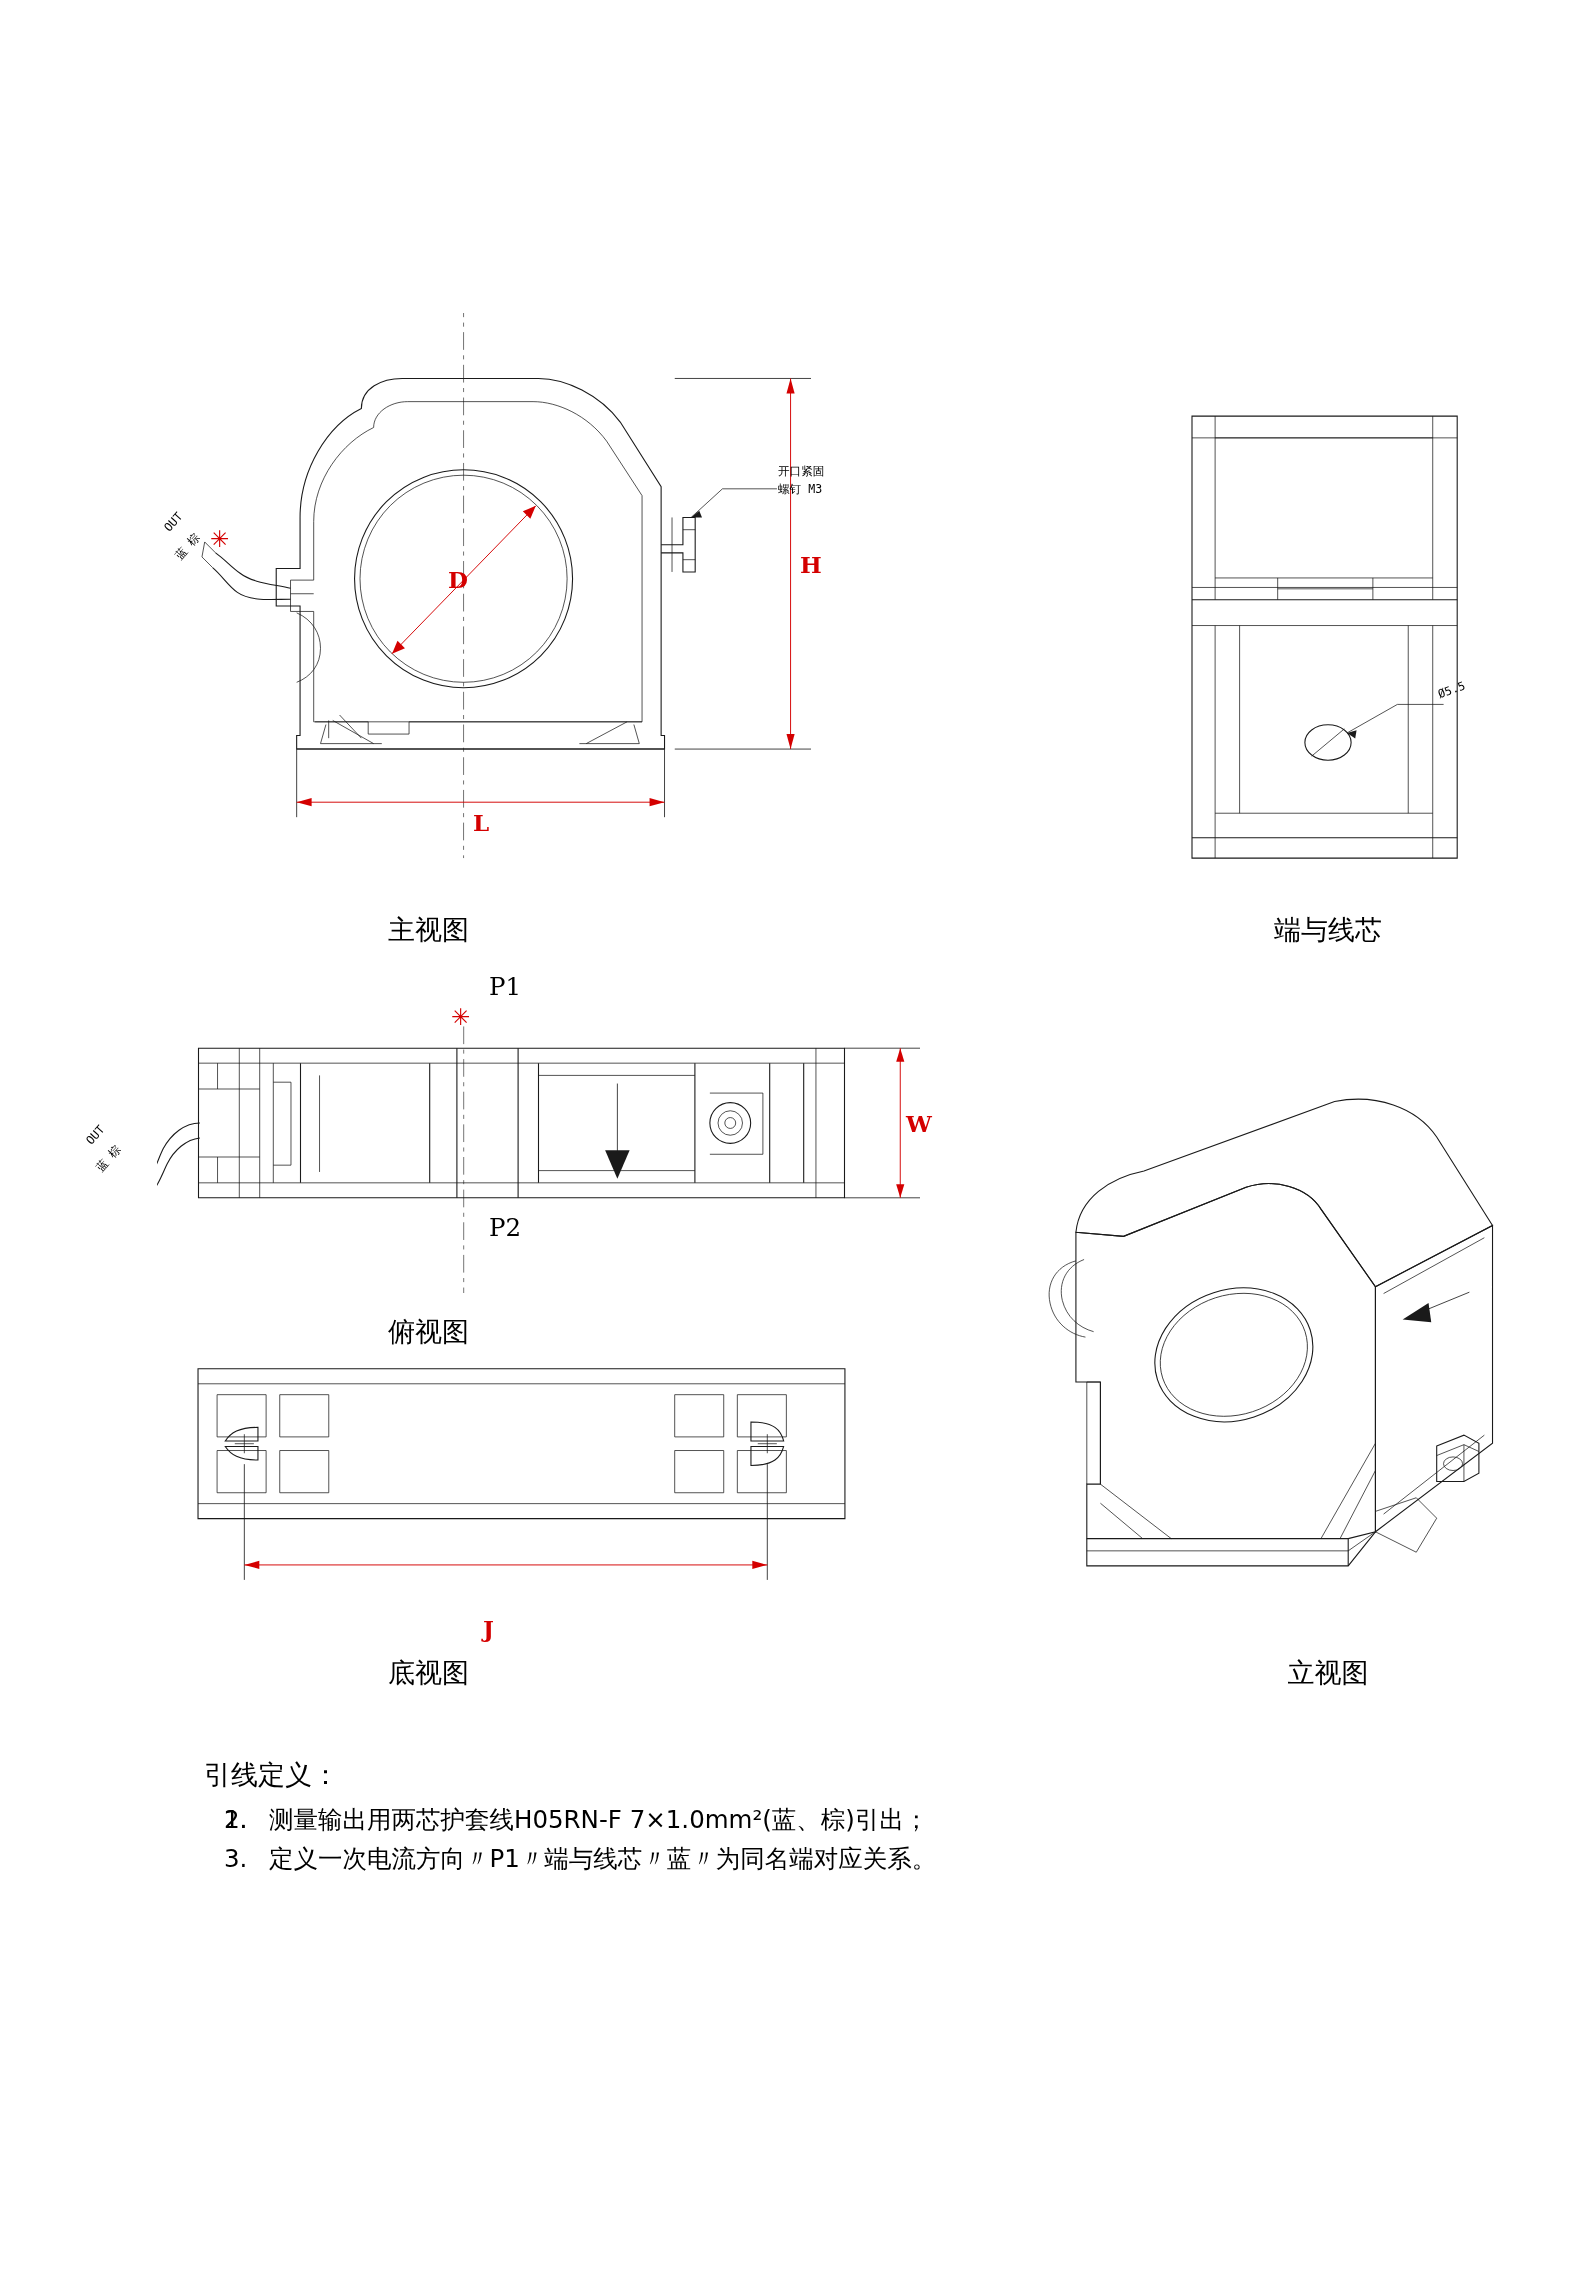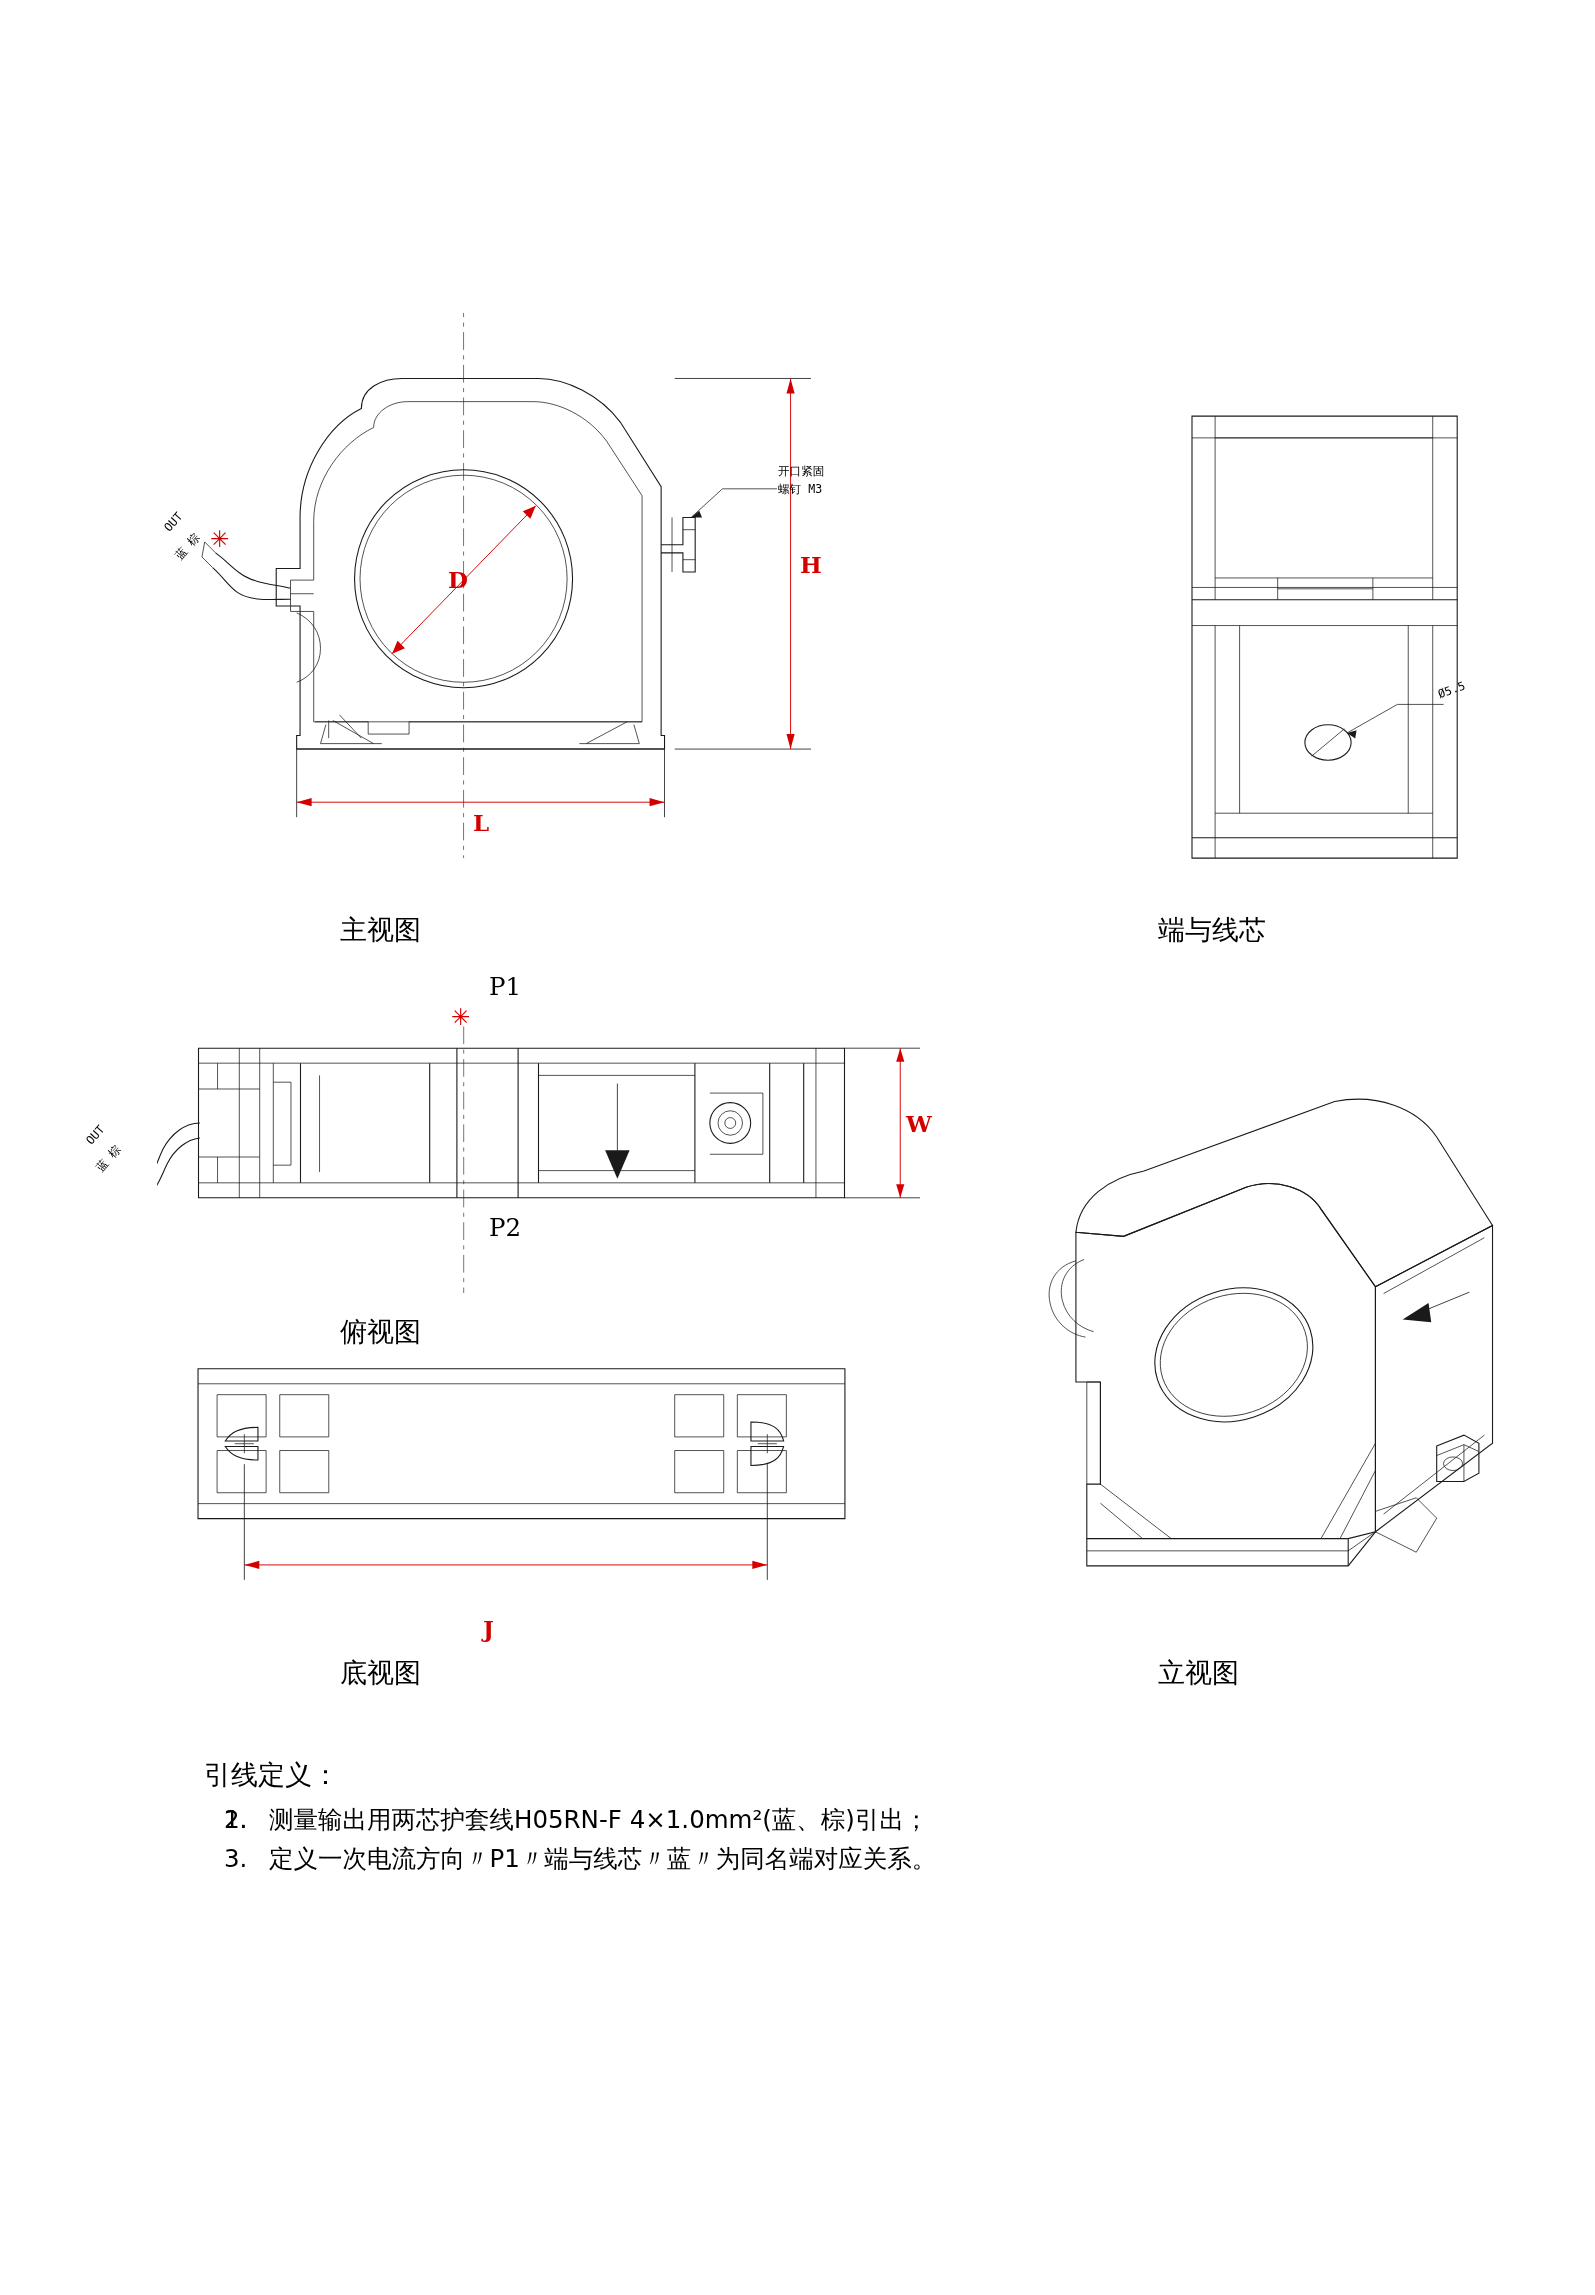--- a/index.html
+++ b/index.html
@@ -23,21 +23,21 @@
   }
   .view {
     position: absolute;
   }
   .caption {
     position: absolute;
     font-family: "DejaVu Sans", sans-serif;
     font-size: 27px;
     color: #000;
     white-space: nowrap;
-    text-align: left;
+    text-align: center;
   }
   .dimlabel {
     position: absolute;
     font-family: "DejaVu Serif", serif;
     font-weight: bold;
     color: #d40000;
     font-size: 23px;
     white-space: nowrap;
   }
   .smalltext {
@@ -380,21 +380,21 @@
   <div class="caption" style="left:1158px; top:1655px; width:340px;">立视图</div>
 
   <div class="notes">
     <div class="notes-title">引线定义：</div>
     <ol>
       <li>
         <span class="num">1.</span>
       </li>
       <li>
         <span class="num">2.</span>
-        <span>测量输出用两芯护套线H05RN-F 4×1.0mm²(蓝、棕)引出；</span>
+        <span>测量输出用两芯护套线H05RN-F 7×1.0mm²(蓝、棕)引出；</span>
       </li>
       <li>
         <span class="num">3.</span>
         <span>定义一次电流方向〃P1〃端与线芯〃蓝〃为同名端对应关系。</span>
       </li>
     </ol>
   </div>
 
 </div>
 

